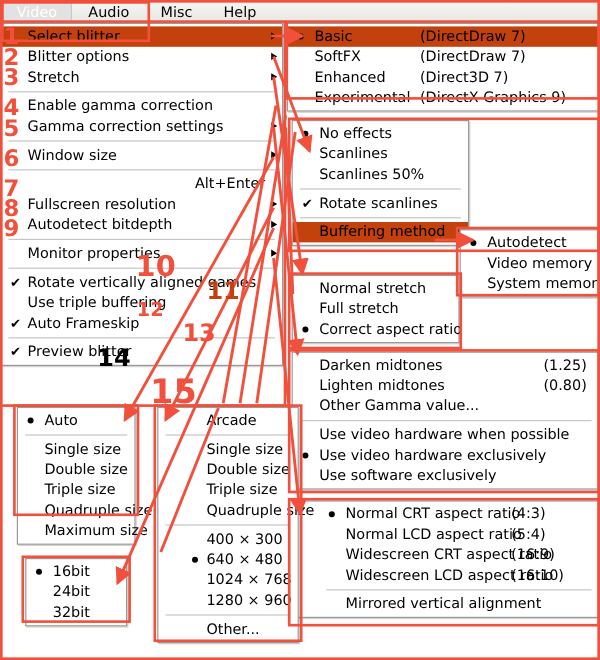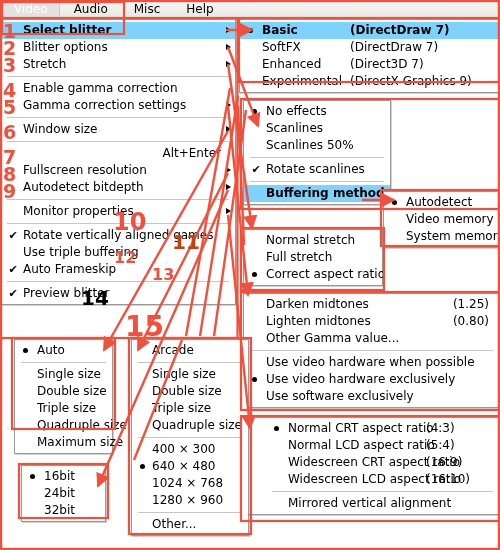--- a/index.html
+++ b/index.html
@@ -9,38 +9,38 @@
     font-family:"DejaVu Sans","Liberation Sans",sans-serif;
     font-size:11px;color:#000;
   }
   #root{position:absolute;left:0;top:0;width:500px;height:550px;}
 
   
   .menubar{
     position:absolute;left:0;top:0;width:500px;height:19px;
     background:linear-gradient(#f6f6f4,#e7e7e2);
     border-bottom:1px solid #d8d8d2;
-    display:flex;align-items:flex-start;
+    display:flex;align-items:center;
   }
   .mbitem{padding:2px 12px;margin-left:2px;font-size:12px;color:#000;line-height:14px;}
   .mbitem.sel{background:#e2e2e2;color:#fff;border:1px solid #c9c9c9;padding:1px 11px;}
 
   
   .menu{
     position:absolute;background:#ffffff;
     border:1px solid #9a9a9a;
     box-shadow:1px 1px 0 rgba(0,0,0,.18);
     padding:2px 0;box-sizing:border-box;
   }
   .mi{
     position:relative;height:17px;line-height:17px;
     padding-left:22px;padding-right:10px;white-space:nowrap;
     font-size:12px;box-sizing:border-box;
   }
-  .mi.hl{background:#7dd3fc;font-weight:bold;}
+  .mi.hl{background:#c2410c;}
   .sep{height:1px;background:#c6c6c6;margin:3px 6px;}
   .mi .acc{position:absolute;right:8px;top:0;}
   .mi .val{position:absolute;top:0;}
   .mark{position:absolute;left:7px;top:0;width:10px;text-align:center;font-size:11px;}
   .radio{position:absolute;left:8px;top:6px;width:5px;height:5px;border-radius:50%;background:#000;}
   .arrow{position:absolute;right:4px;top:5px;width:0;height:0;
          border-left:5px solid #000;border-top:3.5px solid transparent;border-bottom:3.5px solid transparent;}
 
   
   #m-video{left:0;top:19px;width:236px;}
@@ -56,21 +56,21 @@
   #m-stretch{left:243px;top:229px;width:140px;}
 
   #m-gamma{left:243px;top:293px;width:257px;}
   #m-gamma .acc{right:10px;}
 
   #m-aspect{left:243px;top:417px;width:257px;padding-left:22px;}
   #m-aspect .val{left:160px;}
 
   #m-winsize{left:14px;top:339px;width:99px;}
   #m-arcade{left:131px;top:339px;width:118px;}
-  #m-arcade .mi{padding-left:20px;}
+  #m-arcade .mi{padding-left:20px;margin-left:20px;}
   #m-bitdepth{left:21px;top:465px;width:85px;}
 
   
   #anno{position:absolute;left:0;top:0;width:500px;height:550px;pointer-events:none;}
   .num{
     position:absolute;color:#f0503c;font-weight:bold;
     font-family:"DejaVu Sans","Liberation Sans",sans-serif;
     line-height:1;
   }
 </style>
@@ -398,18 +398,18 @@
       <div class="num" style="left: 3px; top: 56px; font-size: 19px; color: rgb(240, 80, 60);">3</div>
       <div class="num" style="left: 3px; top: 81px; font-size: 19px; color: rgb(240, 80, 60);">4</div>
       <div class="num" style="left: 3px; top: 98px; font-size: 19px; color: rgb(240, 80, 60);">5</div>
       <div class="num" style="left: 3px; top: 123px; font-size: 19px; color: rgb(240, 80, 60);">6</div>
       <div class="num" style="left: 3px; top: 148px; font-size: 19px; color: rgb(240, 80, 60);">7</div>
       <div class="num" style="left: 3px; top: 165px; font-size: 19px; color: rgb(240, 80, 60);">8</div>
       <div class="num" style="left: 3px; top: 182px; font-size: 19px; color: rgb(240, 80, 60);">9</div>
       <div class="num" style="left: 113px; top: 210px; font-size: 24px; color: rgb(240, 80, 60);">10</div>
       <div class="num" style="left: 172px; top: 232px; font-size: 20px; color: #c2410c;">11</div>
       <div class="num" style="left: 114px; top: 250px; font-size: 16px; color: rgb(240, 80, 60);">12</div>
-      <div class="num" style="left: 152px; top: 267px; font-size: 16px; color: rgb(240, 80, 60);">13</div>
+      <div class="num" style="left: 152px; top: 267px; font-size: 20px; color: rgb(240, 80, 60);">13</div>
       <div class="num" style="left: 81px; top: 288px; font-size: 20px; color: #000000;">14</div>
       <div class="num" style="left: 90px; top: 313px; font-size: 28px; color: rgb(240, 80, 60); margin-left: 35px;">15</div>
     </div>
 
 </div>
 
 </body></html>

